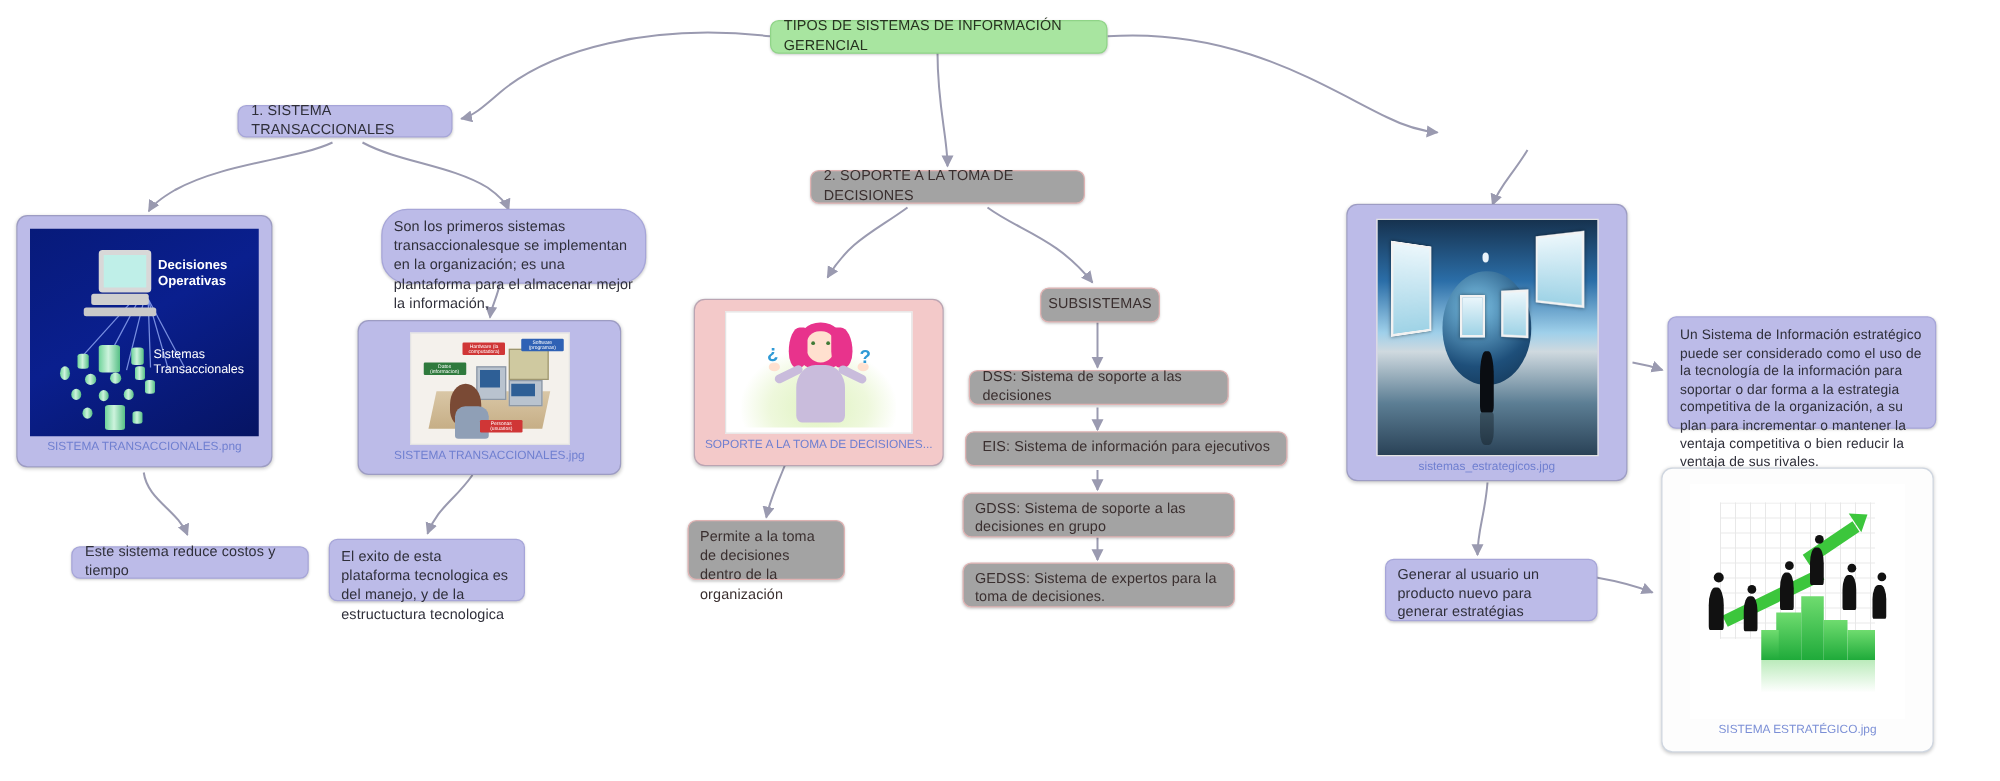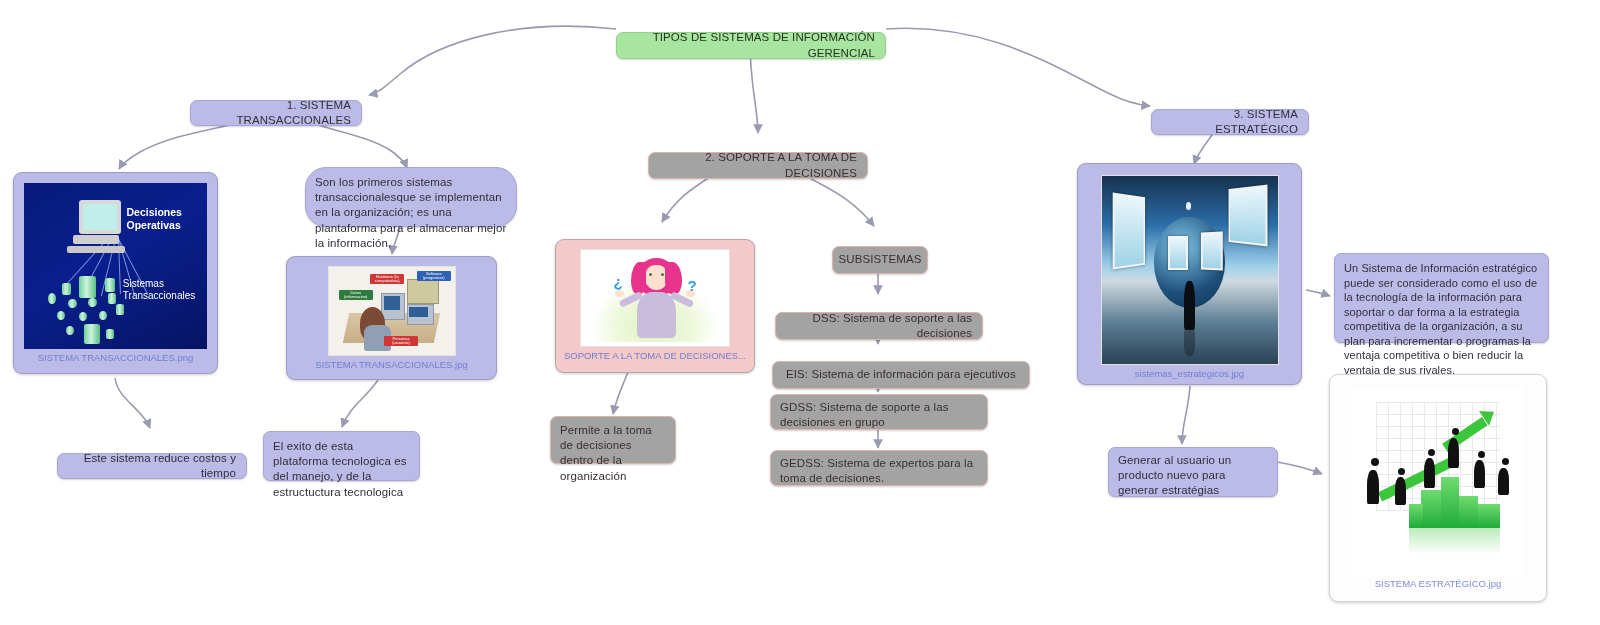--- a/index.html
+++ b/index.html
@@ -8,21 +8,21 @@
   #canvas{position:absolute;inset:0;}
   svg.links{position:absolute;left:0;top:0;width:1600px;height:625px;pointer-events:none;}
 
   .node{position:absolute;box-sizing:border-box;border-radius:7px;
         font-size:11.5px;line-height:1.32;letter-spacing:.1px;
         padding:6px 10px;border:1px solid rgba(120,120,150,.45);
         box-shadow:0 1px 2px rgba(0,0,0,.18);}
   .purple{background:#bcbbe8;border-color:#a6a5d8;color:#2f2f3a;}
   .pink{background:#a3a3a3;border-color:#e0b3b3;color:#3a2f2f;}
   .green{background:#a8e5a0;border-color:#8fd487;color:#26331f;}
-  .center-t{display:flex;align-items:center;justify-content:center;text-align:right;margin-top:16px;}
+  .center-t{display:flex;align-items:center;justify-content:center;text-align:left;}
   .left-t{text-align:left;}
 
   
   .imgnode{position:absolute;box-sizing:border-box;border-radius:9px;
            border:1px solid rgba(120,120,150,.45);box-shadow:0 1px 3px rgba(0,0,0,.2);
            display:flex;flex-direction:column;align-items:center;justify-content:flex-start;}
   .imgnode.purple{background:#bcbbe8;}
   .imgnode.pink{background:#f3c9c9;}
   .imgnode.white{background:#fdfdfd;border-color:#cfd6e0;}
   .thumb{background:#fff;border:1px solid #e3e3e3;overflow:hidden;position:relative;}
@@ -253,40 +253,37 @@
   </div>
 
   <div class="node pink left-t" style="left:770px;top:450px;width:218px;height:36px;padding:5px 9px;">
     <span>GEDSS: Sistema de expertos para  la toma de decisiones.</span>
   </div>
 
   <div class="node pink left-t" style="left:770px;top:394px;width:218px;height:36px;padding:5px 9px;">
     <span>GDSS: Sistema de soporte a las decisiones en grupo</span>
   </div>
 
-  <div class="node purple center-t" style="left:1151px;top:93px;width:158px;height:26px;">
-    <span>3. SISTEMA ESTRATÉGICO</span>
-  </div>
 
   <div class="imgnode purple" style="left:1077px;top:163px;width:225px;height:222px;padding:11px 11px 3px;">
     <div class="thumb t4" style="width:176px;height:188px;">
       <div class="moon"></div>
       <div class="globe"></div>
       <div class="pane" style="left:6%;top:10%;width:18%;height:36%;transform:perspective(120px) rotateY(26deg);"></div>
       <div class="pane" style="left:70%;top:6%;width:22%;height:28%;transform:perspective(120px) rotateY(-26deg);"></div>
       <div class="pane" style="left:38%;top:32%;width:9%;height:16%;"></div>
       <div class="pane" style="left:56%;top:30%;width:11%;height:18%;transform:perspective(120px) rotateY(-18deg);"></div>
       <div class="man"></div>
       <div class="manrefl"></div>
     </div>
     <div class="cap">sistemas_estrategicos.jpg</div>
   </div>
 
   <div class="node purple left-t" style="left:1334px;top:253px;width:215px;height:90px;padding:7px 9px;font-size:11px;">
-    <span>Un Sistema de Información estratégico puede ser considerado como el uso de la tecnología de la información para soportar o dar forma a la estrategia competitiva de la organización, a su plan para incrementar o programas la ventaja competitiva o bien reducir la ventaja de sus rivales.</span>
+    <span>Un Sistema de Información estratégico puede ser considerado como el uso de la tecnología de la información para soportar o dar forma a la estrategia competitiva de la organización, a su plan para incrementar o mantener la ventaja competitiva o bien reducir la ventaja de sus rivales.</span>
   </div>
 
   <div class="node purple left-t" style="left:1108px;top:447px;width:170px;height:50px;padding:5px 9px;">
     <span>Generar al usuario un producto nuevo para generar estratégias</span>
   </div>
 
   <div class="imgnode white" style="left:1329px;top:374px;width:218px;height:228px;padding:12px 12px 4px;">
     <div class="thumb t5" style="width:172px;height:188px;border:none;">
       <div class="grid"></div>
 

